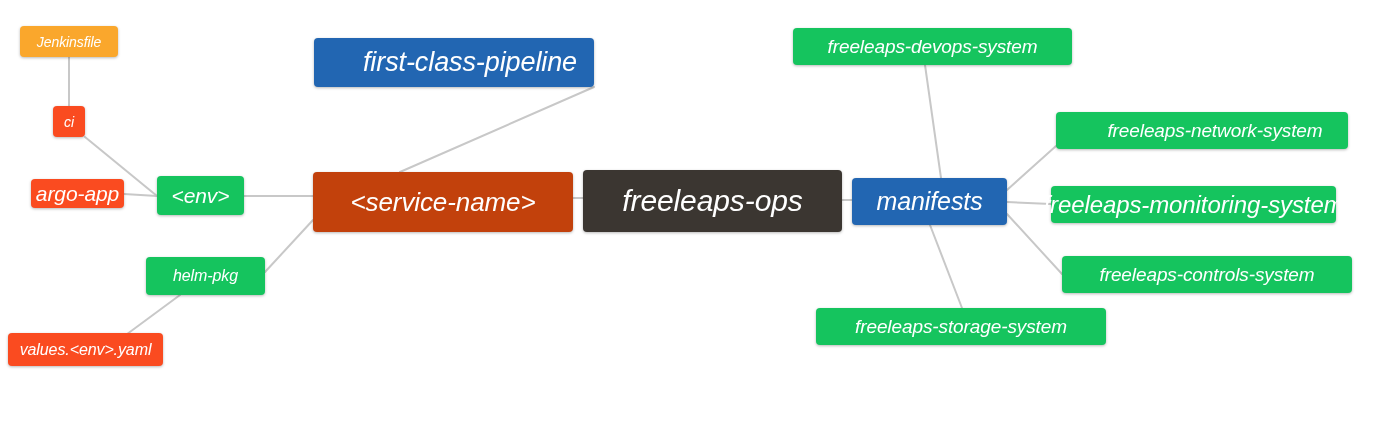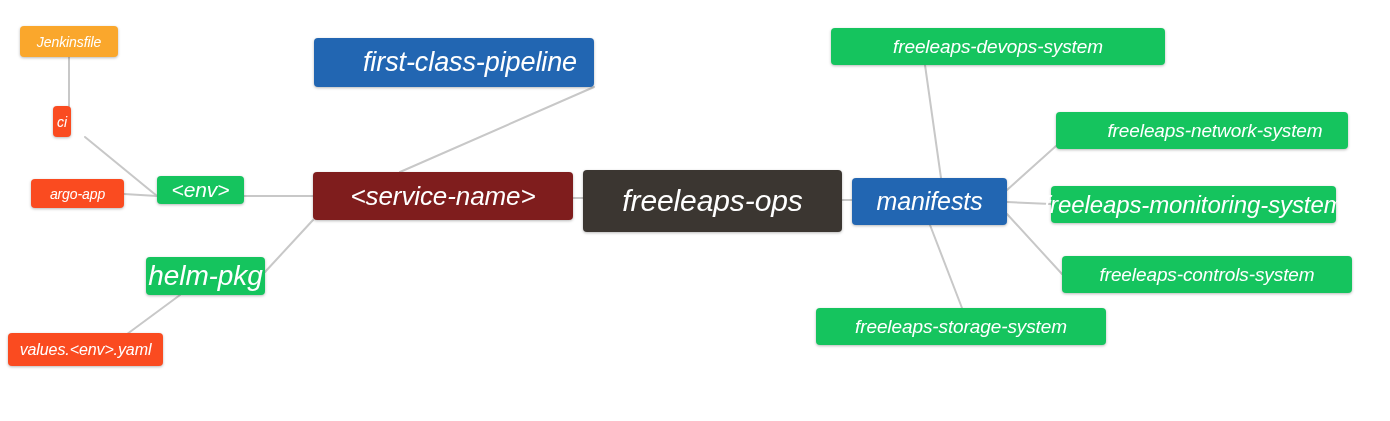--- a/index.html
+++ b/index.html
@@ -58,28 +58,28 @@
       <path d="M 573,198 L 583,198" fill="none" stroke="#c8c8c8" stroke-width="2" stroke-linecap="round"></path>
       <path d="M 842,200 L 852,200" fill="none" stroke="#c8c8c8" stroke-width="2" stroke-linecap="round"></path>
       <path d="M 941,178 L 925,65" fill="none" stroke="#c8c8c8" stroke-width="2" stroke-linecap="round"></path>
       <path d="M 1007,190 L 1056,146" fill="none" stroke="#c8c8c8" stroke-width="2" stroke-linecap="round"></path>
       <path d="M 1007,202 L 1051,204" fill="none" stroke="#c8c8c8" stroke-width="2" stroke-linecap="round"></path>
       <path d="M 1007,214 L 1062,274" fill="none" stroke="#c8c8c8" stroke-width="2" stroke-linecap="round"></path>
       <path d="M 930,225 L 962,308" fill="none" stroke="#c8c8c8" stroke-width="2" stroke-linecap="round"></path>
     </svg>
   <div id="node-layer">
       <div class="node" style="left: 20px; top: 26px; width: 98px; height: 31px; background: rgb(250, 167, 44); font-size: 14px;">Jenkinsfile</div>
-      <div class="node" style="left: 53px; top: 106px; width: 18px; height: 31px; background: rgb(250, 75, 32); font-size: 14px;">ci</div>
-      <div class="node" style="left: 31px; top: 179px; width: 93px; height: 29px; background: rgb(250, 75, 32); font-size: 14px;">argo-app</div>
-      <div class="node" style="left: 157px; top: 176px; width: 87px; height: 28px; background: rgb(21, 196, 94); font-size: 21px;">&lt;env&gt;</div>
-      <div class="node" style="left: 146px; top: 257px; width: 119px; height: 38px; background: rgb(21, 196, 94); font-size: 28px;">helm-pkg</div>
+      <div class="node" style="left: 53px; top: 106px; width: 32px; height: 31px; background: rgb(250, 75, 32); font-size: 14px;">ci</div>
+      <div class="node" style="left: 31px; top: 179px; width: 93px; height: 29px; background: rgb(250, 75, 32); font-size: 21px;">argo-app</div>
+      <div class="node" style="left: 157px; top: 176px; width: 87px; height: 39px; background: rgb(21, 196, 94); font-size: 21px;">&lt;env&gt;</div>
+      <div class="node" style="left: 146px; top: 257px; width: 119px; height: 38px; background: rgb(21, 196, 94); font-size: 16px;">helm-pkg</div>
       <div class="node" style="left: 8px; top: 333px; width: 155px; height: 33px; background: rgb(250, 75, 32); font-size: 16px;">values.&lt;env&gt;.yaml</div>
       <div class="node" style="left: 314px; top: 38px; width: 280px; height: 49px; background: rgb(34, 102, 178); font-size: 27px; padding-left: 32px;">first-class-pipeline</div>
-      <div class="node" style="left: 313px; top: 172px; width: 260px; height: 48px; background: #7f1d1d; font-size: 26px; text-align: center;">&lt;service-name&gt;</div>
+      <div class="node" style="left: 313px; top: 172px; width: 260px; height: 60px; background: #c2410c; font-size: 26px; text-align: center;">&lt;service-name&gt;</div>
       <div class="node" style="left: 583px; top: 170px; width: 259px; height: 62px; background: rgb(59, 54, 49); font-size: 30px;">freeleaps-ops</div>
       <div class="node" style="left: 852px; top: 178px; width: 155px; height: 47px; background: rgb(34, 102, 178); font-size: 25px;">manifests</div>
-      <div class="node" style="left: 831px; top: 28px; width: 334px; height: 37px; background: rgb(21, 196, 94); font-size: 19px;">freeleaps-devops-system</div>
+      <div class="node" style="left: 793px; top: 28px; width: 279px; height: 37px; background: rgb(21, 196, 94); font-size: 19px;">freeleaps-devops-system</div>
       <div class="node" style="left: 1056px; top: 112px; width: 292px; height: 37px; background: rgb(21, 196, 94); font-size: 19px; padding-left: 26px;">freeleaps-network-system</div>
       <div class="node" style="left: 1051px; top: 186px; width: 285px; height: 37px; background: rgb(21, 196, 94); font-size: 24px;">freeleaps-monitoring-system</div>
       <div class="node" style="left: 1062px; top: 256px; width: 290px; height: 37px; background: rgb(21, 196, 94); font-size: 19px;">freeleaps-controls-system</div>
       <div class="node" style="left: 816px; top: 308px; width: 290px; height: 37px; background: rgb(21, 196, 94); font-size: 19px;">freeleaps-storage-system</div>
     </div>
 </div>
 
 </body></html>

